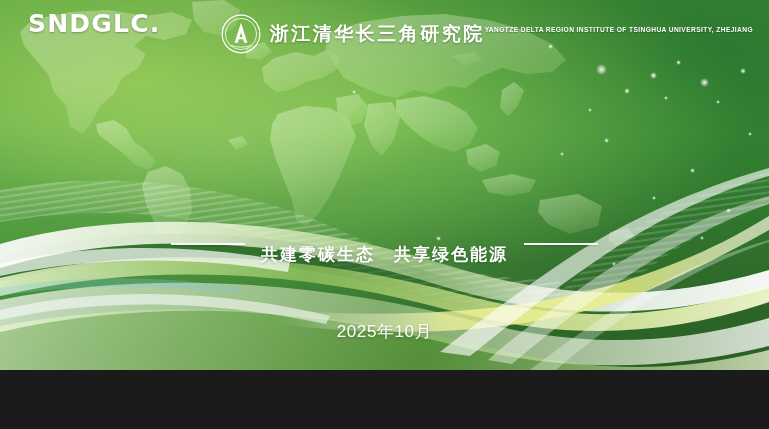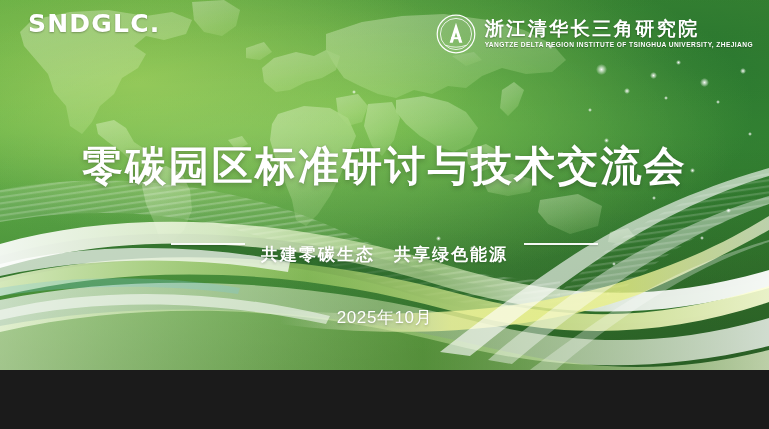--- a/index.html
+++ b/index.html
@@ -80,21 +80,21 @@
 
   #logo-right {
     position: absolute;
     right: 16px; top: 14px;
     display: flex;
     align-items: center;
     gap: 9px;
     color: #ffffff;
   }
   #logo-right .emblem { width: 40px; height: 40px; flex: 0 0 auto; }
-  #logo-right .texts { display: flex; flex-direction: column; }
+  #logo-right .texts { display: flex; flex-direction: row; }
   #logo-right .cn {
     font-size: 19px;
     font-weight: 700;
     letter-spacing: 2.5px;
     line-height: 1.05;
     text-shadow: 0 1px 2px rgba(0,0,0,0.3);
     white-space: nowrap;
   }
   #logo-right .en {
     margin-top: 3px;
@@ -142,21 +142,21 @@
     font-weight: 700;
     letter-spacing: 2px;
     color: #ffffff;
     white-space: nowrap;
     text-shadow: 0 1px 3px rgba(0,0,0,0.22);
   }
 
   #event-date {
     position: absolute;
     left: 0; right: 0;
-    top: 306px;
+    top: 320px;
     text-align: center;
     font-size: 17px;
     font-weight: 400;
     letter-spacing: 0.6px;
     color: #ffffff;
     text-shadow: 0 1px 3px rgba(0,0,0,0.25);
   }
 </style>
 </head>
 <body>
@@ -326,21 +326,20 @@
       <path d="M50 22 L66 72 L58 72 L50 46 L42 72 L34 72 Z" fill="#ffffff"></path>
       <rect x="38" y="58" width="24" height="5" fill="#ffffff"></rect>
       <path d="M24 78 Q50 88 76 78" fill="none" stroke="#ffffff" stroke-width="2"></path>
     </svg>
     <div class="texts">
       <div class="cn">浙江清华长三角研究院</div>
       <div class="en">YANGTZE DELTA REGION INSTITUTE OF TSINGHUA UNIVERSITY, ZHEJIANG</div>
     </div>
   </div>
 
-  <div id="main-title">零碳园区标准研讨与技术交流会</div>
 
   <div id="subtitle-row">
     <div class="rule"></div>
     <div id="subtitle-text">共建零碳生态　共享绿色能源</div>
     <div class="rule"></div>
   </div>
 
   <div id="event-date">2025年10月</div>
 
 </div>

